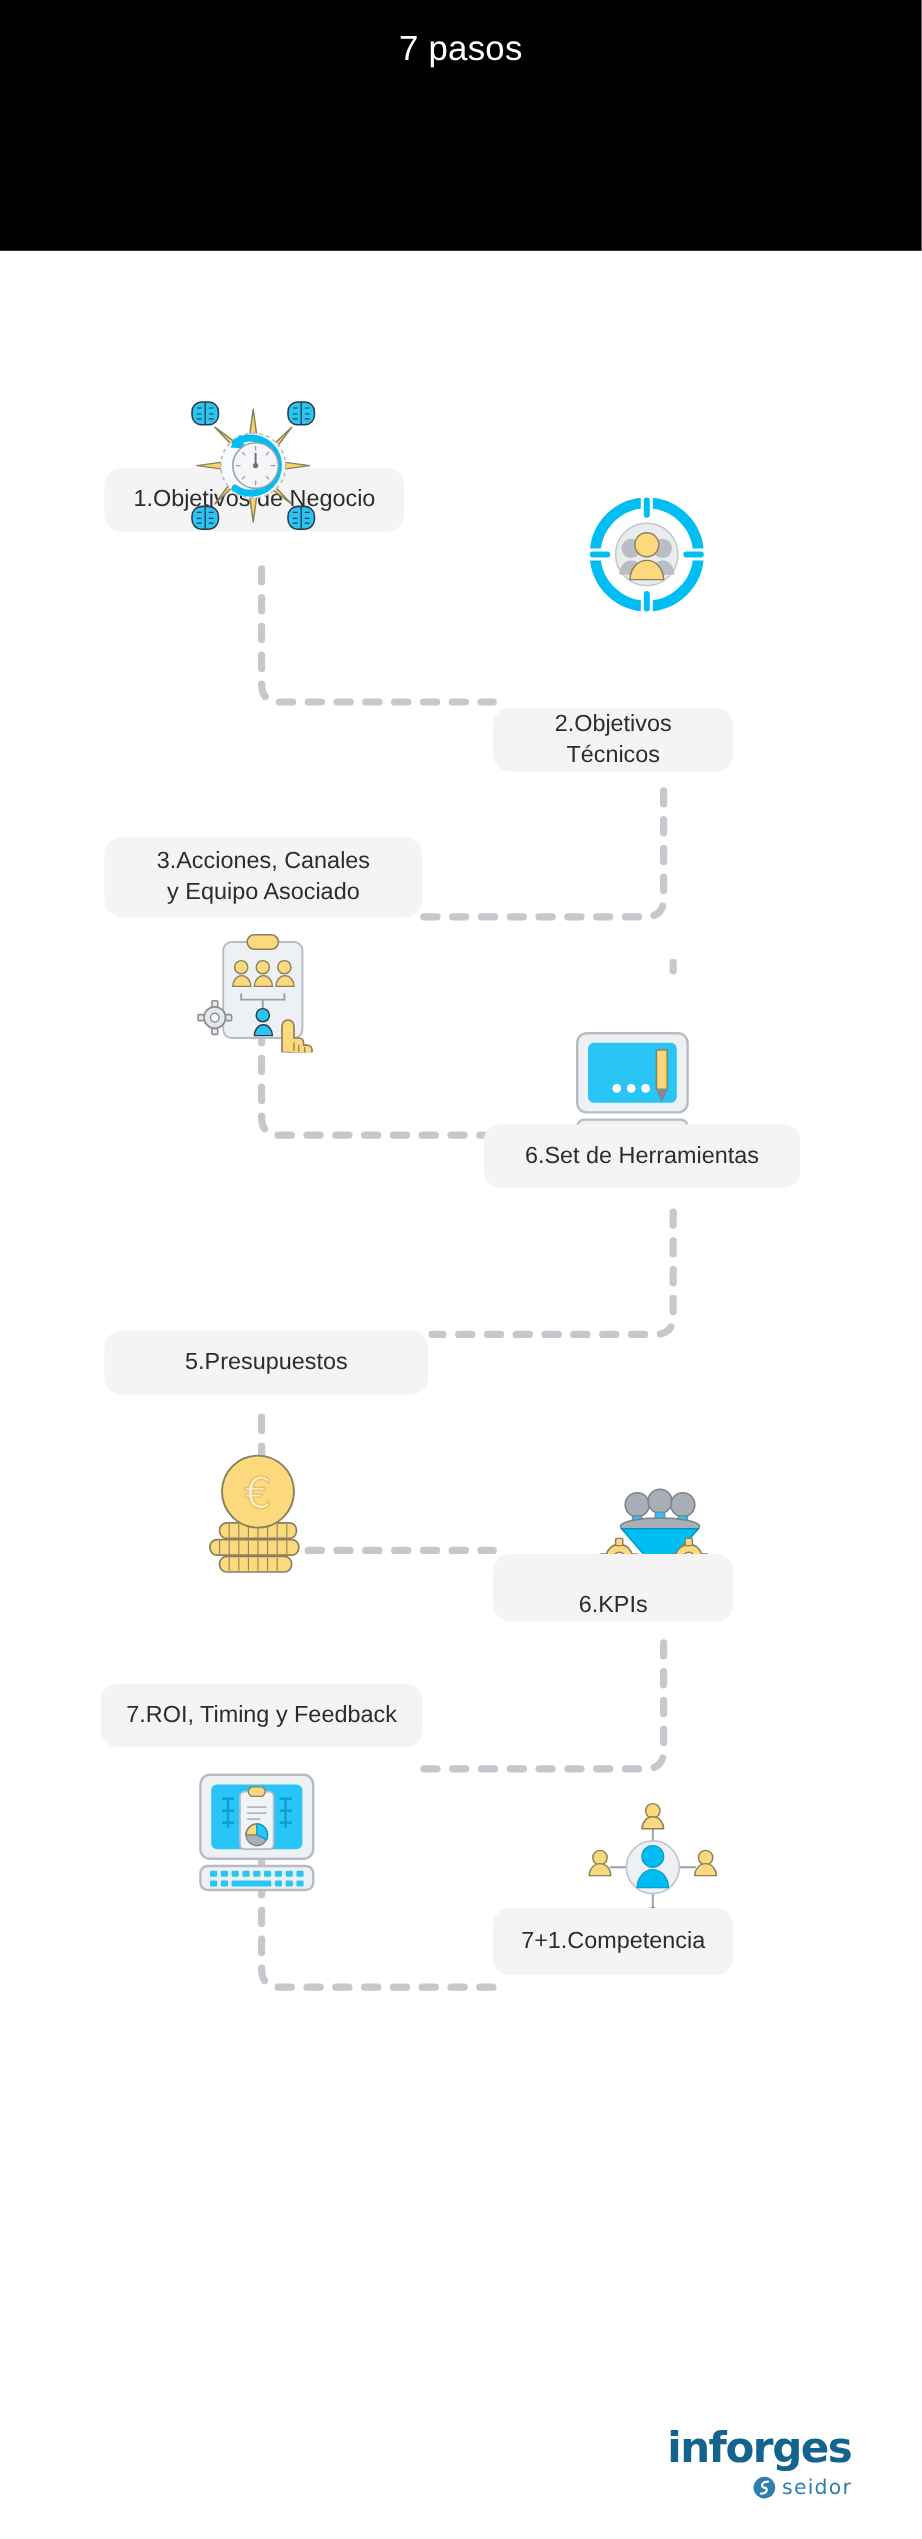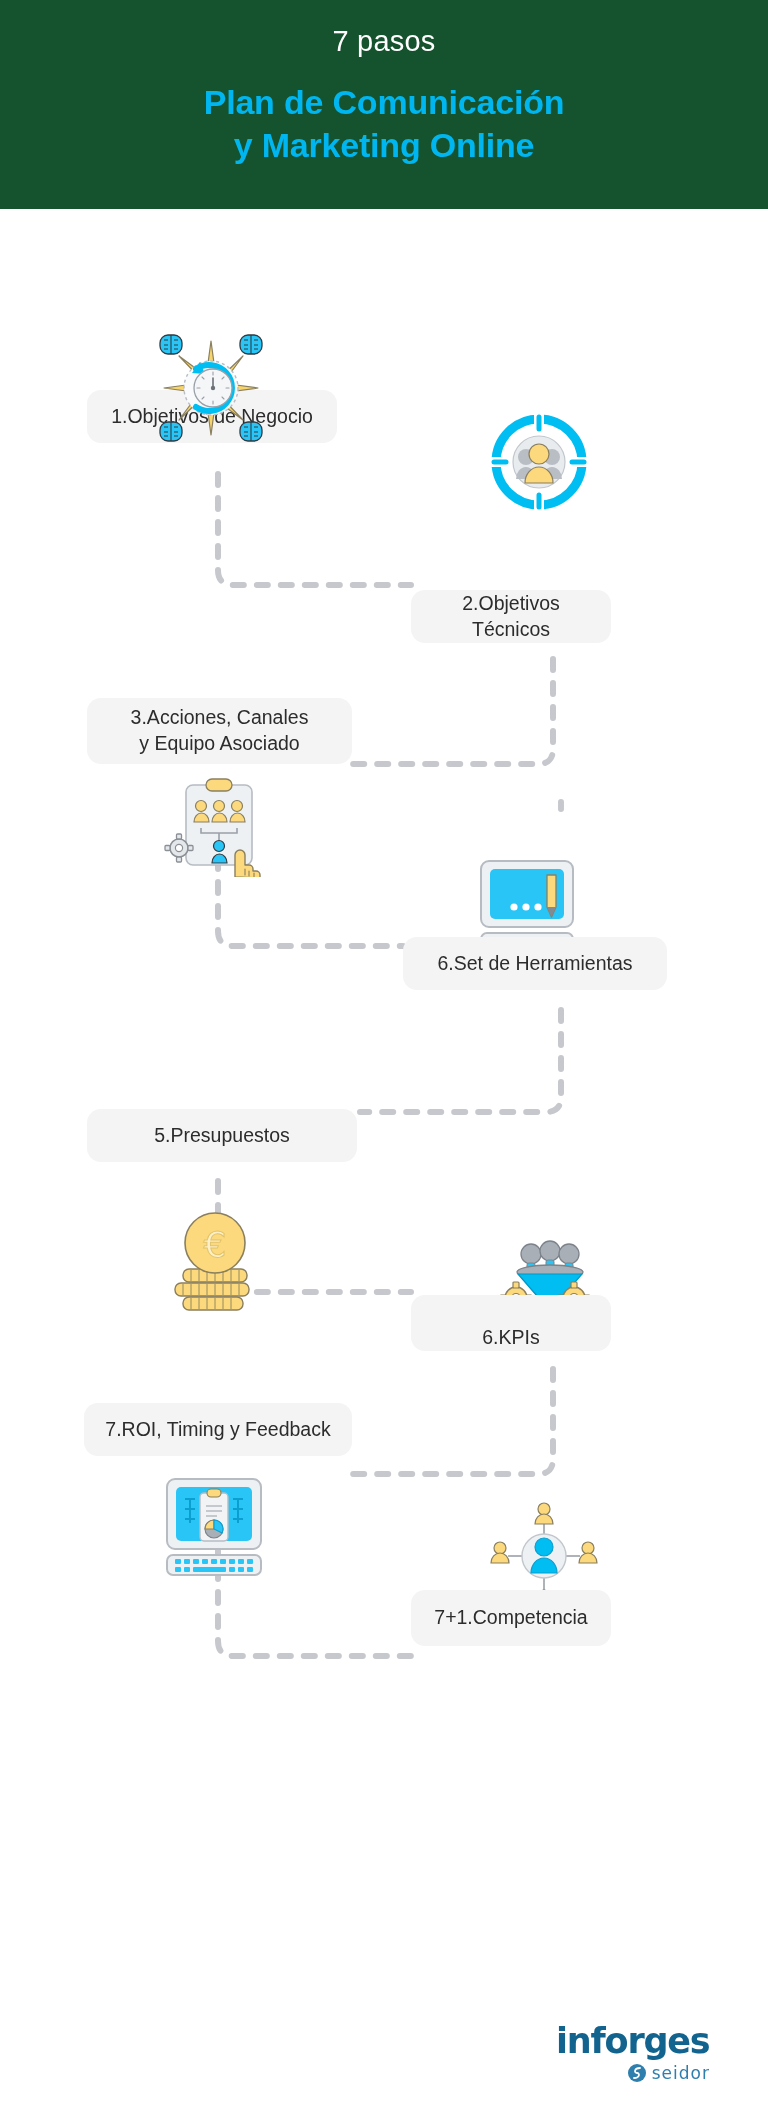--- a/index.html
+++ b/index.html
@@ -9,21 +9,21 @@
     background:#ffffff;
     font-family:"Liberation Sans", sans-serif;
     position:relative;
     overflow:hidden;
   }
   
   #header{
     position:absolute;
     left:0; top:0;
     width:768px; height:209px;
-    background:#14532d;
+    background:#000000;
     box-sizing:border-box;
     display:flex;
     flex-direction:column;
     align-items:center;
     justify-content:flex-start;
     padding-top:24px;
   }
   #eyebrow{
     color:#ffffff;
     font-size:29px;
@@ -108,24 +108,20 @@
     font-size:17px;
     letter-spacing:1px;
     font-family:"DejaVu Sans", sans-serif;
   }
 </style>
 </head>
 <body>
 
 <div id="header">
   <div id="eyebrow">7 pasos</div>
-  <div id="title">
-    <span class="l1">Plan de Comunicación</span>
-    <span class="l2">y Marketing Online</span>
-  </div>
 </div>
 
 <div id="flow">
 
   <svg id="connectors" viewBox="0 0 768 1907">
     <g fill="none" stroke="#c6c8cd" stroke-width="6" stroke-linecap="round" stroke-dasharray="11 13">
 
       <path d="M218 265 L218 361 Q218 376 233 376 L411 376"></path>
 
       <path d="M553 450 L553 540 Q553 555 538 555 L352 555"></path>

